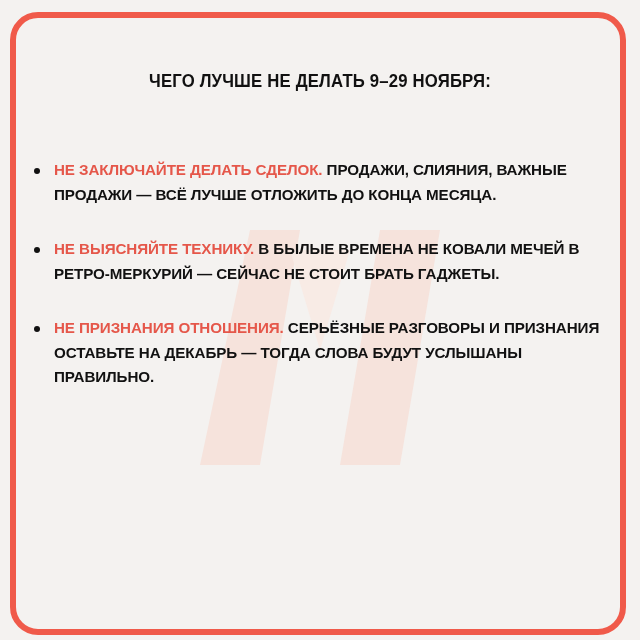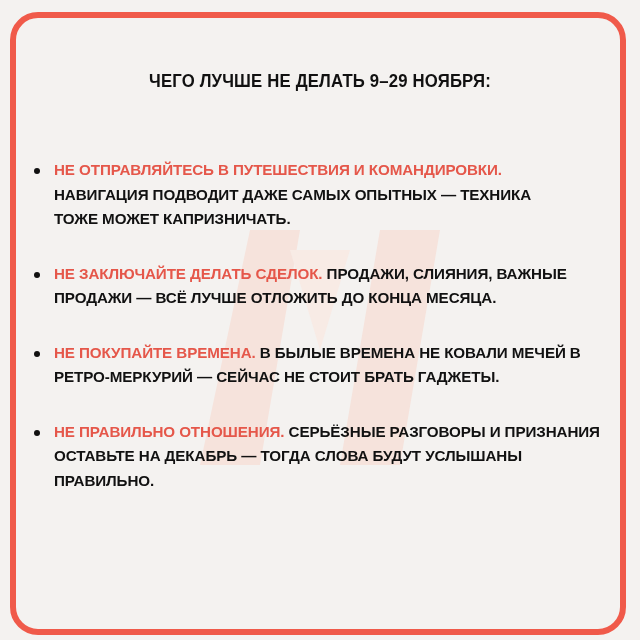--- a/index.html
+++ b/index.html
@@ -32,31 +32,26 @@
   <polygon points="10,235 60,0 110,0 70,235" fill="#f6e3dc"></polygon>
   <polygon points="150,235 190,0 250,0 210,235" fill="#f6e3dc"></polygon>
   <polygon points="100,20 160,20 130,120" fill="#f8ebe5"></polygon>
 </svg>
 
 <div class="title">ЧЕГО ЛУЧШЕ НЕ ДЕЛАТЬ 9–29 НОЯБРЯ:</div>
 
 <div class="list">
   <div class="item">
     <span class="bullet"></span>
-    <span class="lead">НЕ ОТПРАВЛЯЙТЕСЬ В ПУТЕШЕСТВИЯ И КОМАНДИРОВКИ.</span><br>
-    <span style="display:inline-block;width:500px;">НАВИГАЦИЯ ПОДВОДИТ ДАЖЕ САМЫХ ОПЫТНЫХ — ТЕХНИКА ТОЖЕ МОЖЕТ КАПРИЗНИЧАТЬ.</span>
-  </div>
-  <div class="item">
-    <span class="bullet"></span>
     <span class="lead">НЕ ЗАКЛЮЧАЙТЕ ДЕЛАТЬ СДЕЛОК.</span>
     <span>ПРОДАЖИ, СЛИЯНИЯ, ВАЖНЫЕ ПРОДАЖИ — ВСЁ ЛУЧШЕ ОТЛОЖИТЬ ДО КОНЦА МЕСЯЦА.</span>
   </div>
   <div class="item">
     <span class="bullet"></span>
-    <span class="lead">НЕ ПОКУПАЙТЕ ВРЕМЕНА.</span>
+    <span class="lead">НЕ ВЫЯСНЯЙТЕ ТЕХНИКУ.</span>
     <span>В БЫЛЫЕ ВРЕМЕНА НЕ КОВАЛИ МЕЧЕЙ В РЕТРО-МЕРКУРИЙ — СЕЙЧАС НЕ СТОИТ БРАТЬ ГАДЖЕТЫ.</span>
   </div>
   <div class="item">
     <span class="bullet"></span>
-    <span class="lead">НЕ ПРАВИЛЬНО ОТНОШЕНИЯ.</span>
+    <span class="lead">НЕ ПРИЗНАНИЯ ОТНОШЕНИЯ.</span>
     <span>СЕРЬЁЗНЫЕ РАЗГОВОРЫ И ПРИЗНАНИЯ ОСТАВЬТЕ НА ДЕКАБРЬ — ТОГДА СЛОВА БУДУТ УСЛЫШАНЫ ПРАВИЛЬНО.</span>
   </div>
 </div>
 
 </body></html>

